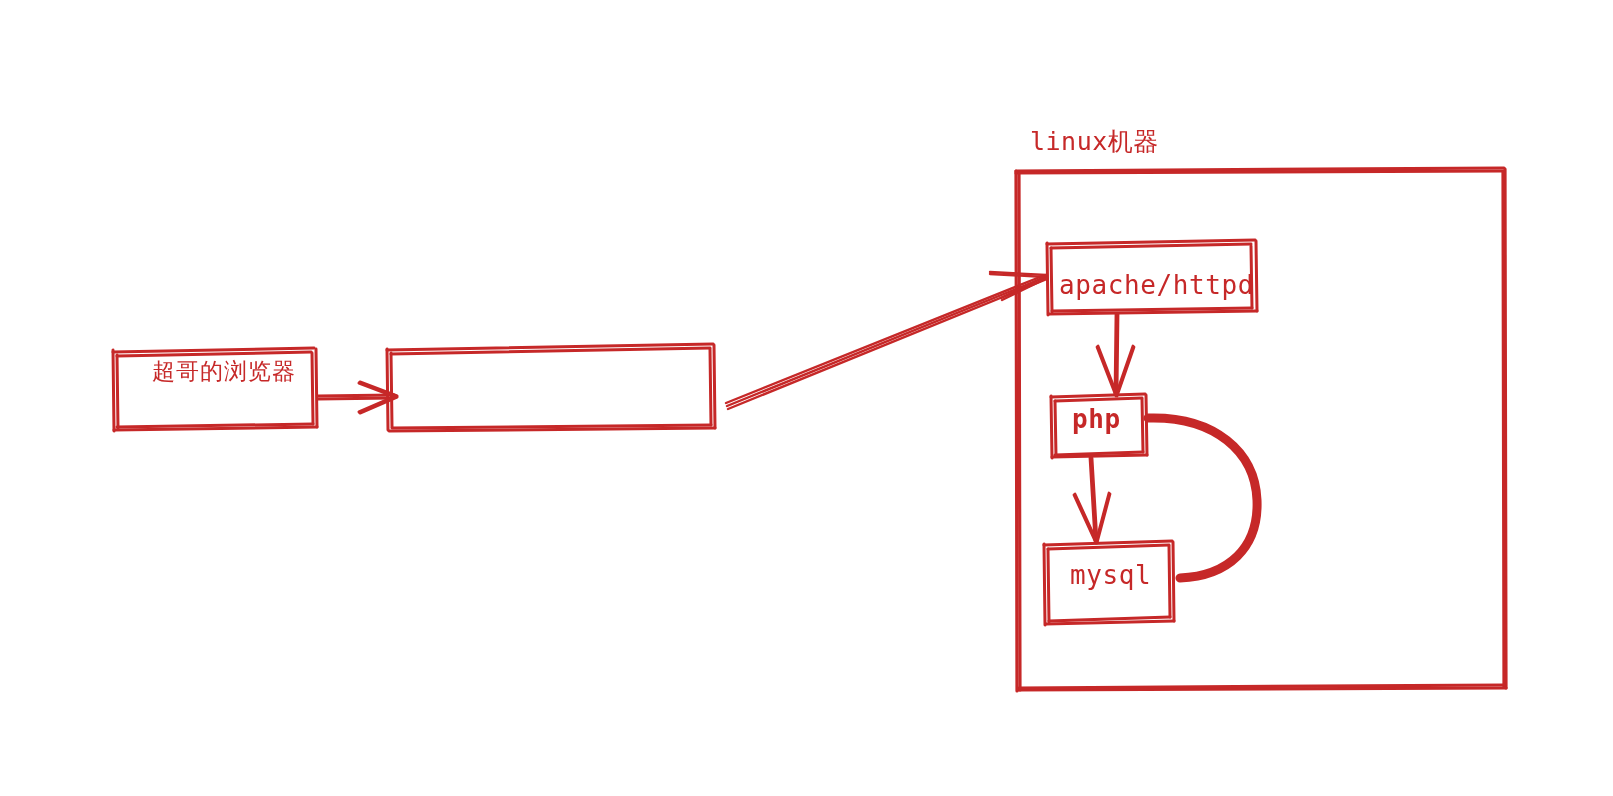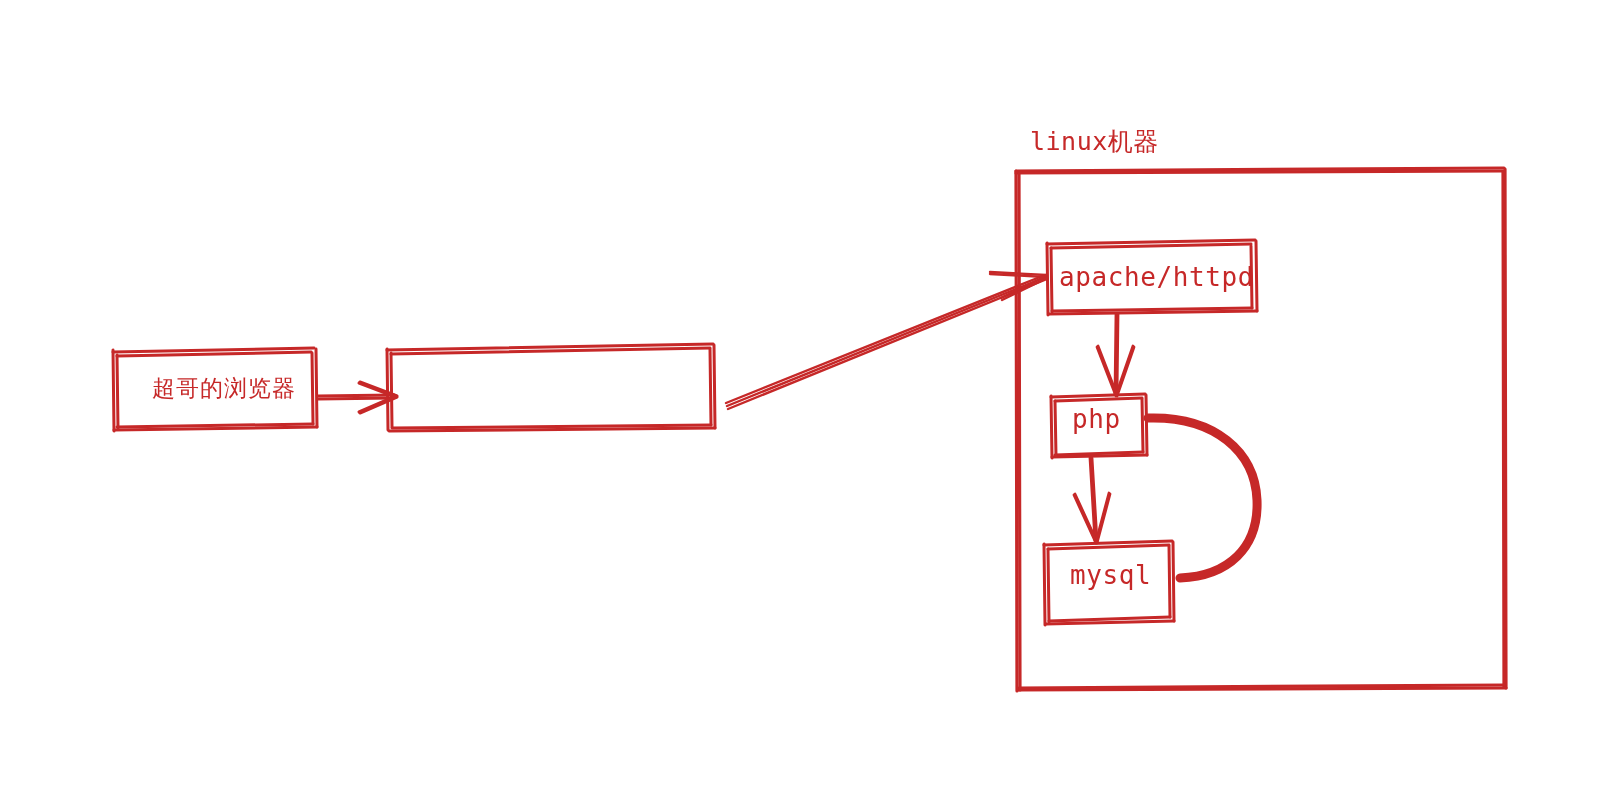--- a/index.html
+++ b/index.html
@@ -28,24 +28,24 @@
   .label {
     position: absolute;
     color: #C62828;
     font-family: "DejaVu Sans Mono", "Liberation Mono", monospace;
     white-space: pre;
     line-height: 1.22;
     letter-spacing: 0.5px;
     user-select: none;
   }
   .lbl-linux      { left: 1030px; top: 127px; font-size: 25px; }
-  .lbl-browser    { left: 152px;  top: 374px; font-size: 23px; letter-spacing: 1px; }
+  .lbl-browser    { left: 152px;  top: 358px; font-size: 23px; letter-spacing: 1px; font-family: Liberation Serif, serif; }
   .lbl-url        { left: 421px;  top: 381px; font-size: 26px; letter-spacing: 0.8px; }
-  .lbl-apache     { left: 1059px; top: 262px; font-size: 26px; letter-spacing: 0.6px; text-align: center; }
-  .lbl-php        { left: 1072px; top: 404px; font-size: 26px; letter-spacing: 0.6px; }
+  .lbl-apache     { left: 1059px; top: 270px; font-size: 26px; letter-spacing: 0.6px; text-align: center; }
+  .lbl-php        { left: 1072px; top: 404px; font-size: 26px; letter-spacing: 0.6px; font-weight: bold; }
   .lbl-mysql      { left: 1070px; top: 560px; font-size: 26px; letter-spacing: 0.6px; }
   .lbl-connect    { left: 1280px; top: 489px; font-size: 25px; letter-spacing: 0.4px; }
   .lbl-connect .cn{ display: block; font-size: 24px; letter-spacing: 1px; }
 </style>
 </head>
 <body>
 
 <div id="canvas">
 
   <svg id="sketch" viewBox="0 0 1613 796">

